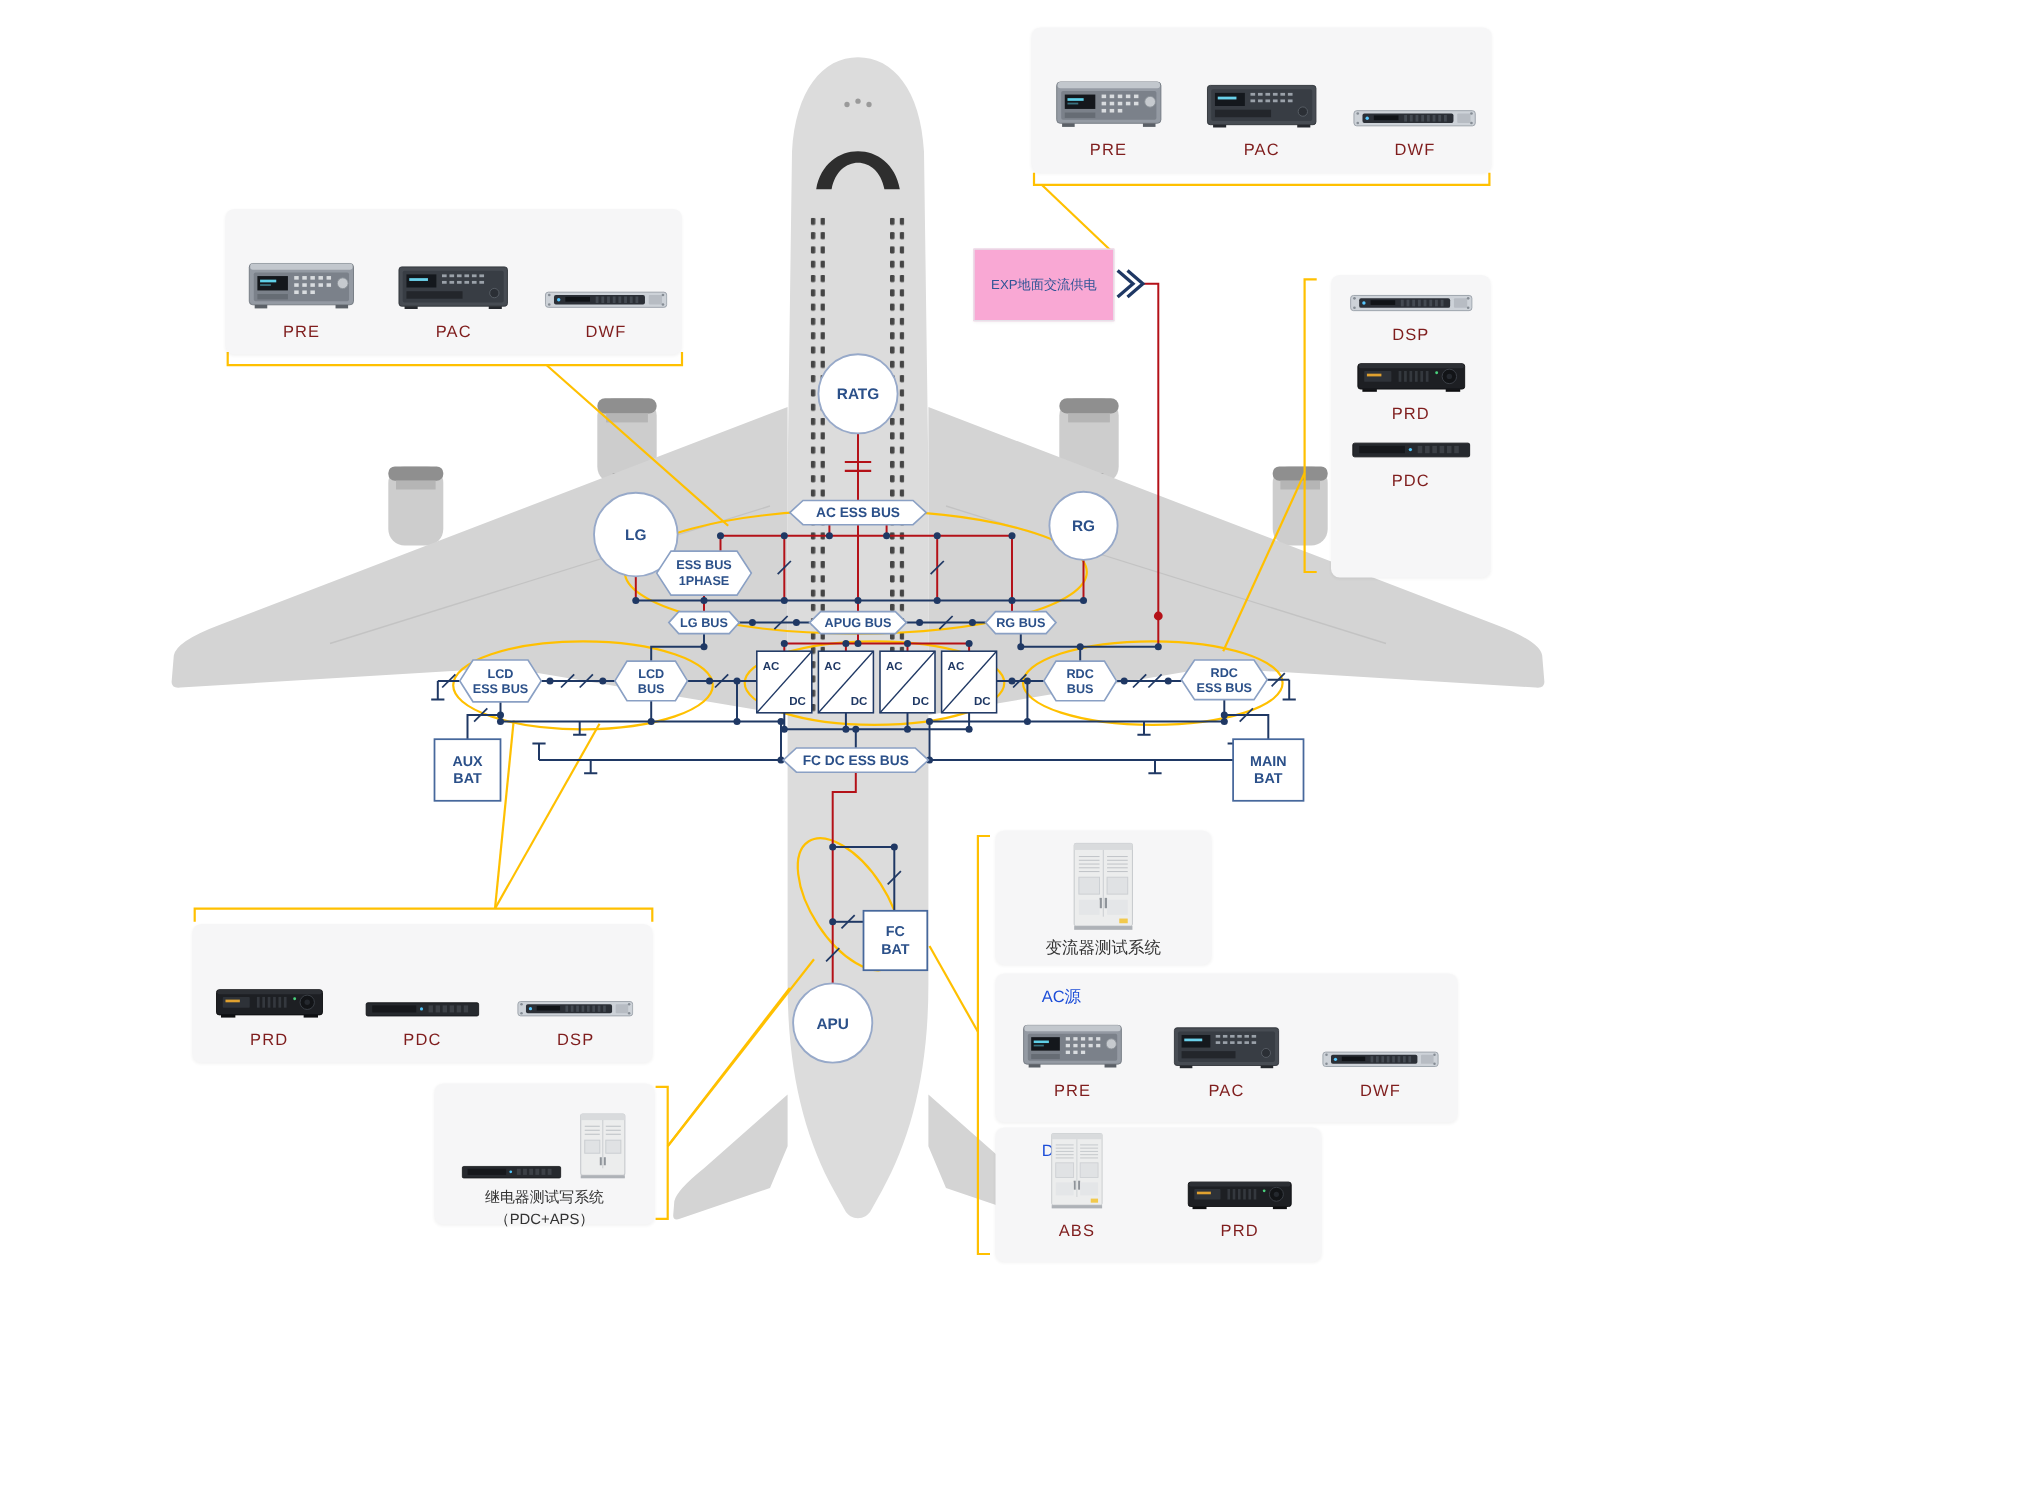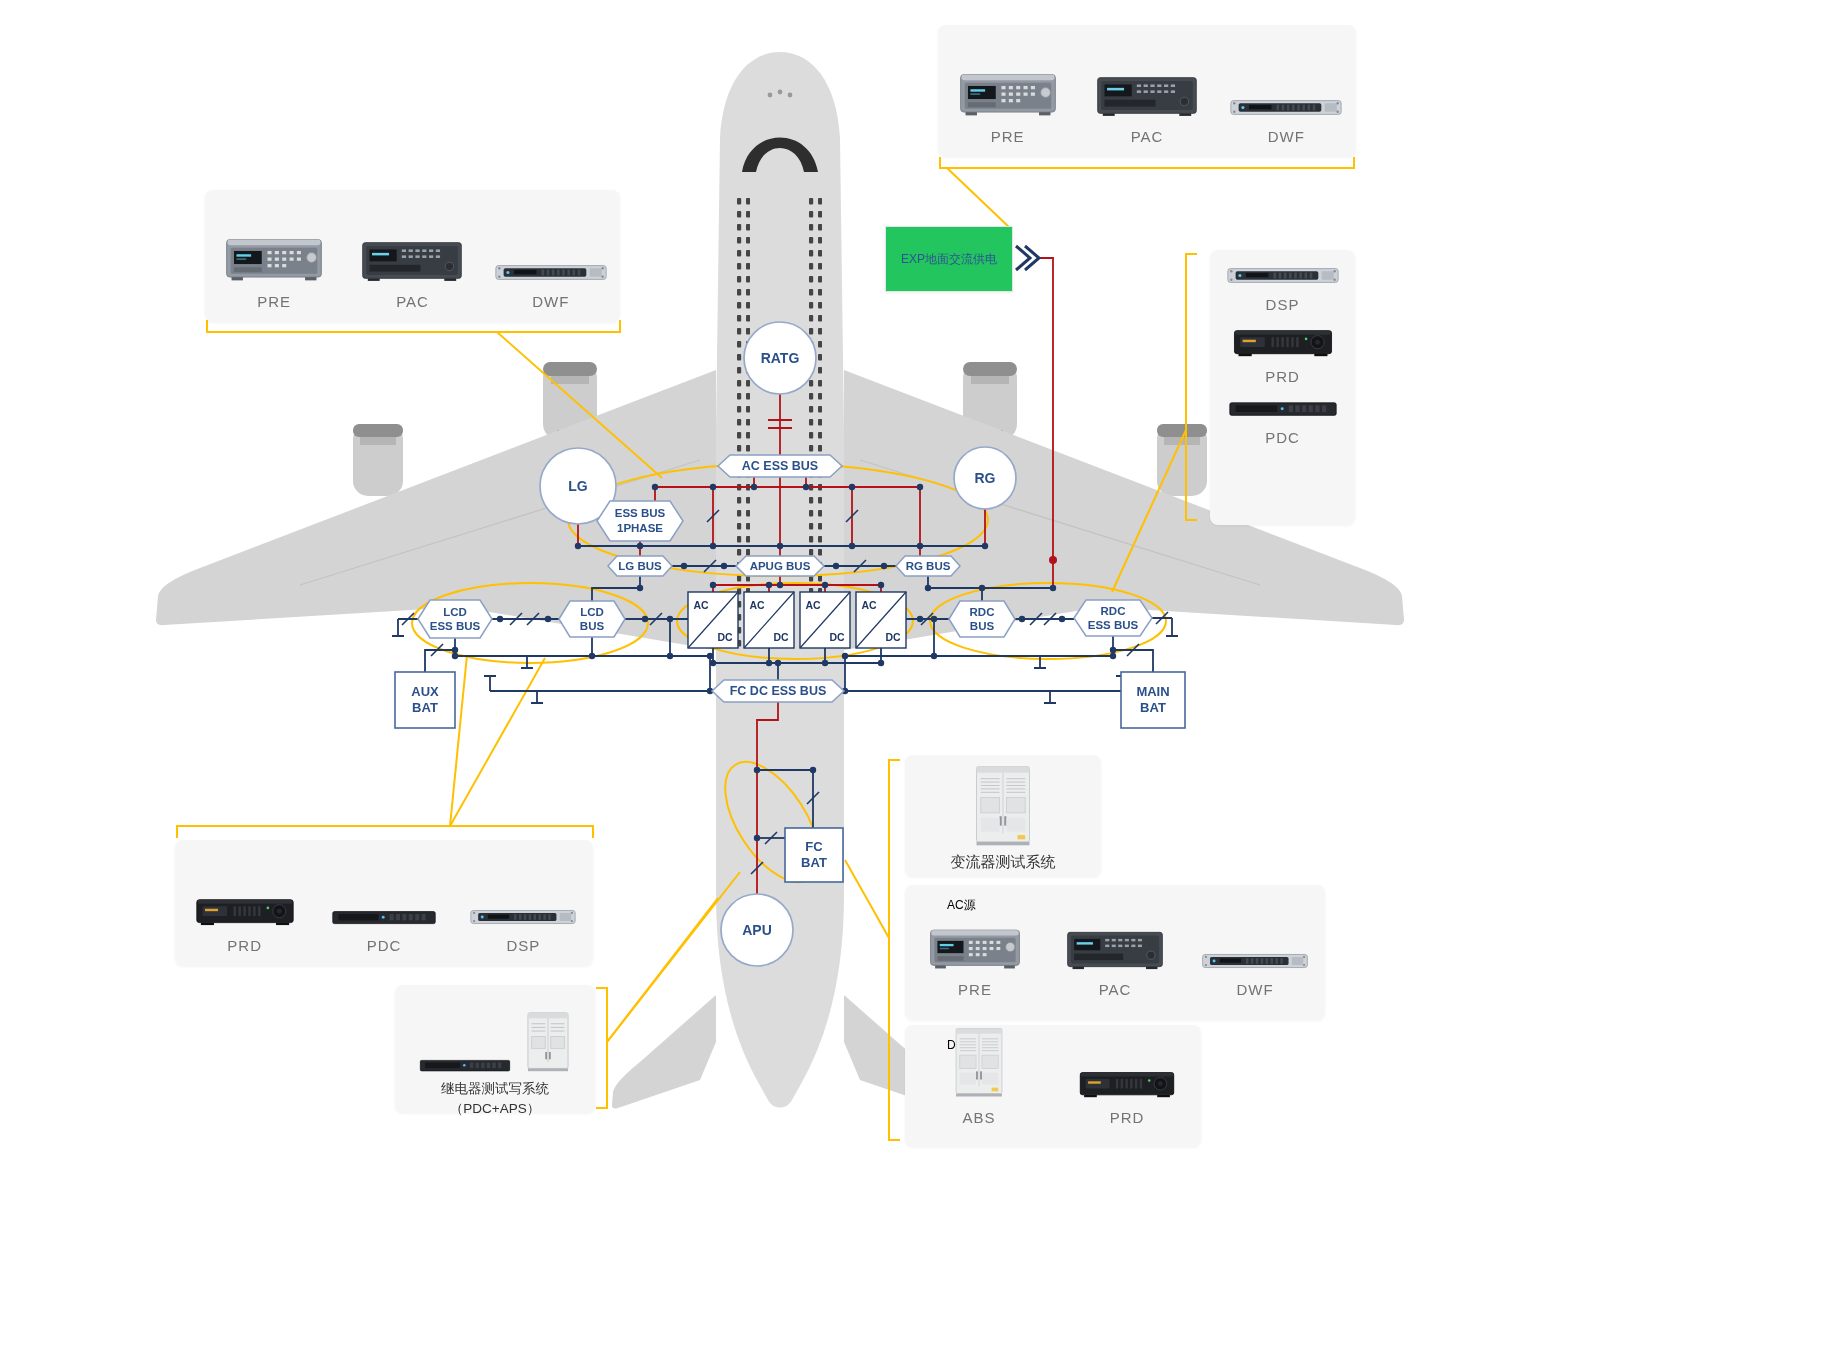--- a/index.html
+++ b/index.html
@@ -13,25 +13,25 @@
   .circ{fill:#ffffff;stroke:#97a9c9;stroke-width:1.7;}
   .circ-text{font-size:14px;font-weight:bold;fill:#2b5089;text-anchor:middle;}
   .bat{fill:#ffffff;stroke:#47689c;stroke-width:1.6;}
   .bat-text{font-size:13px;font-weight:bold;fill:#2b5089;text-anchor:middle;}
   .conv{fill:#ffffff;stroke:#1f3864;stroke-width:1.4;}
   .acdc{font-size:10.5px;font-weight:bold;fill:#1f3864;text-anchor:middle;}
   .panel{position:absolute;background:#f6f6f7;border-radius:8px;box-shadow:0 1px 3px rgba(0,0,0,.05);}
   .prow{display:flex;justify-content:space-evenly;align-items:stretch;height:100%;}
   .equip{flex:1;display:flex;flex-direction:column;align-items:center;justify-content:flex-end;padding-bottom:12px;}
   .equip .img{display:flex;align-items:flex-end;justify-content:center;}
-  .lbl{margin-top:11px;font-size:15px;color:#737373;letter-spacing:1px;}
+  .lbl{margin-top:11px;font-size:15px;color:#7f1d1d;letter-spacing:1px;}
   .equip-v{display:flex;flex-direction:column;align-items:center;margin-top:16px;}
-  .ptitle{font-size:12px;color:#000000;padding:12px 0 0 42px;}
+  .ptitle{font-size:15px;color:#1d4ed8;padding:12px 0 0 42px;}
   .ctitle{font-size:15px;color:#333;text-align:center;margin-top:10px;line-height:1.45;}
-  .exp-box{position:absolute;left:885px;top:226px;width:126px;height:64px;background:#22c55e;
+  .exp-box{position:absolute;left:885px;top:226px;width:126px;height:64px;background:#f9a8d4;
            border:1px solid #e4e6ea;box-shadow:0 1px 3px rgba(0,0,0,.07);display:flex;align-items:center;
            justify-content:center;font-size:12px;color:#2f5496;white-space:nowrap;}
 </style>
 </head>
 <body>
 
 <div class="stage">
 
 <svg width="0" height="0" style="position:absolute" aria-hidden="true">
   <defs>

